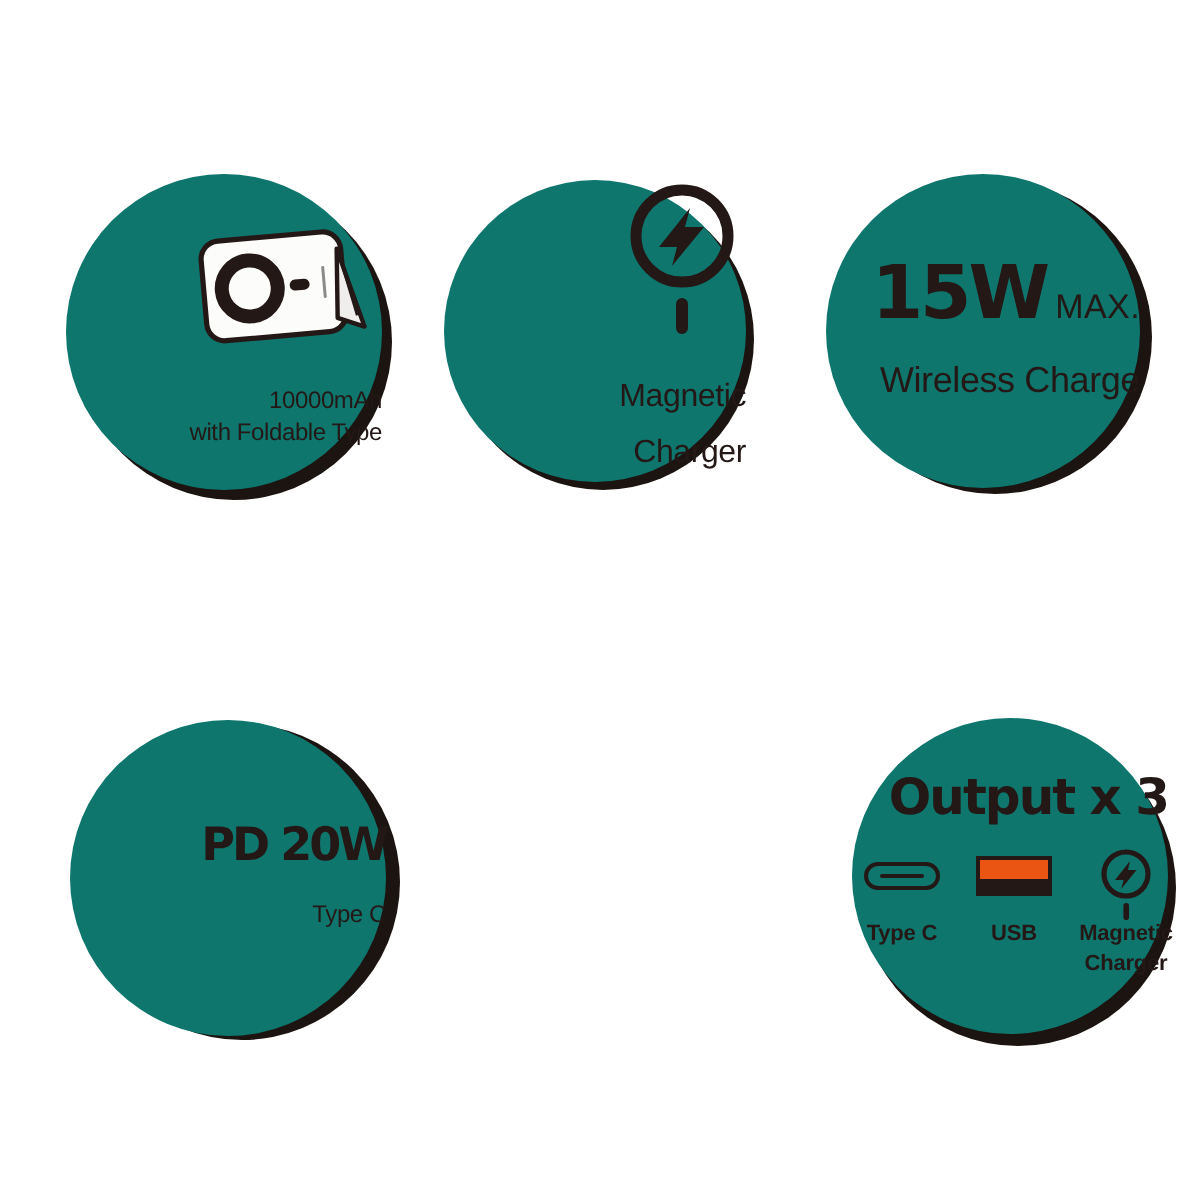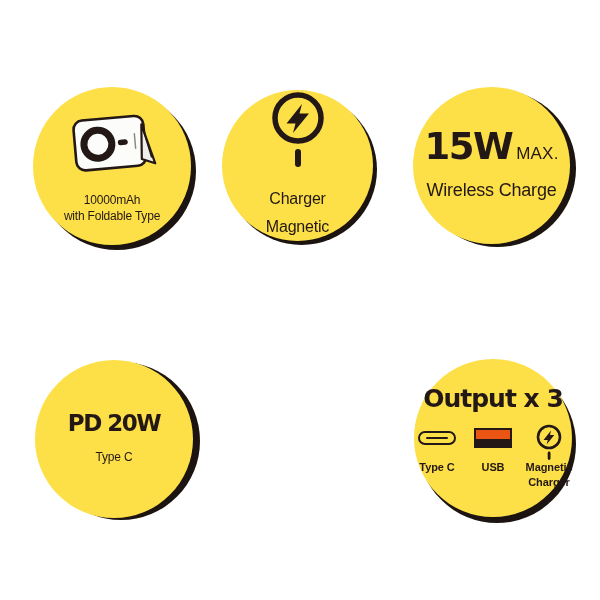--- a/index.html
+++ b/index.html
@@ -4,33 +4,33 @@
 <style>
   * { margin: 0; padding: 0; box-sizing: border-box; }
   html, body { width: 600px; height: 600px; background: #ffffff; overflow: hidden; }
   body { font-family: "Liberation Sans", sans-serif; color: #231815; }
 
   .stage { position: relative; width: 600px; height: 600px; background: #ffffff; }
 
   .badge {
     position: absolute;
     border-radius: 50%;
-    background: #fde047;
+    background: #0f766e;
     display: flex;
     flex-direction: column;
-    align-items: center;
+    align-items: flex-end;
     justify-content: center;
     text-align: center;
   }
   .c1 { left: 33px;  top: 87px;  width: 158px; height: 158px; box-shadow: 5px 5px 0 #1c1410; }
   .c2 { left: 222px; top: 90px;  width: 151px; height: 151px; box-shadow: 4px 4px 0 #1c1410; }
   .c3 { left: 413px; top: 87px;  width: 157px; height: 157px; box-shadow: 6px 3px 0 #1c1410; }
   .c4 { left: 35px;  top: 360px; width: 158px; height: 158px; box-shadow: 7px 2px 0 #1c1410; }
   .c5 { left: 224px; top: 362px; width: 151px; height: 151px; box-shadow: 5px 4px 0 #1c1410; }
-  .c6 { left: 414px; top: 359px; width: 158px; height: 158px; box-shadow: 4px 6px 0 #1c1410; }
+  .c6 { left: 426px; top: 359px; width: 158px; height: 158px; box-shadow: 4px 6px 0 #1c1410; }
 
   .caption {
     font-size: 12px;
     font-weight: 500;
     letter-spacing: -0.2px;
     line-height: 1.32;
     white-space: nowrap;
   }
   .caption-lg { font-size: 18px; }
 
@@ -133,22 +133,22 @@
     <div class="caption">10000mAh</div>
     <div class="caption">with Foldable Type</div>
   </div>
 
   <div class="badge c2">
     <svg class="icon-gap" width="64" height="84" viewBox="0 0 64 84">
       <circle cx="32" cy="27" r="23" fill="none" stroke="#231815" stroke-width="5.5"></circle>
       <path d="M36 13 L20.5 32.5 L29.5 32.5 L27 42 L43 22.5 L33.5 22.5 Z" fill="#231815"></path>
       <rect x="29" y="58" width="6" height="18" rx="3" fill="#231815"></rect>
     </svg>
+    <div class="caption">Magnetic</div>
     <div class="caption">Charger</div>
-    <div class="caption">Magnetic</div>
   </div>
 
   <div class="badge c3">
     <div class="watt-row">
       <span class="watt-big">15W</span>
       <span class="watt-suffix">MAX.</span>
     </div>
     <div class="caption caption-lg">Wireless Charge</div>
   </div>
 

